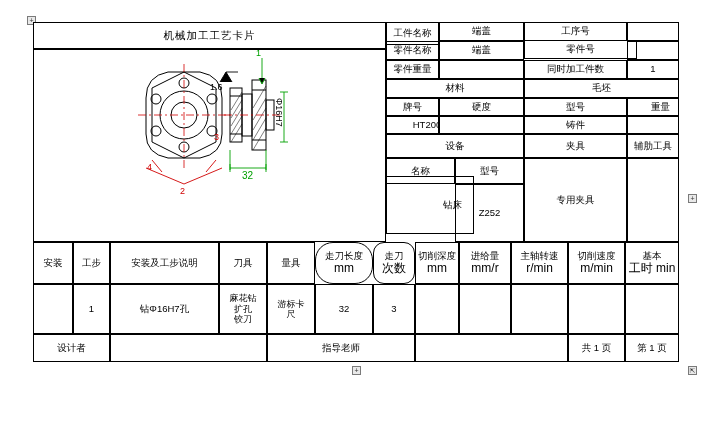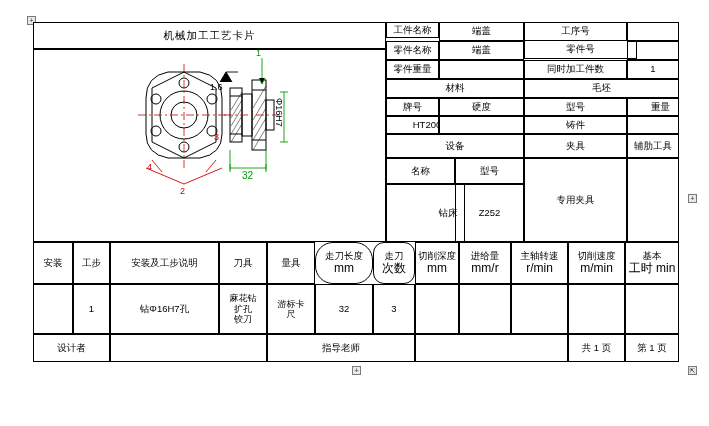--- a/index.html
+++ b/index.html
@@ -48,21 +48,21 @@
   <div class="handle" style="left:688px;top:366px;">⇱</div>
 
   <div class="sheet"></div>
 
   <div class="cell" style="left:33px;top:49px;width:353px;height:193px;"></div>
 
   <div class="cell" style="left:33px;top:22px;width:353px;height:27px;">
     <span class="title">机械加工工艺卡片</span>
   </div>
 
-  <div class="cell" style="left:386px;top:22px;width:53px;height:16px;">
+  <div class="cell" style="left:386px;top:22px;width:53px;height:23px;">
     <span>工件名称</span>
   </div>
   <div class="cell" style="left:439px;top:22px;width:85px;height:19px;">
     <span>端盖</span>
   </div>
   <div class="cell" style="left:524px;top:22px;width:103px;height:19px;">
     <span>工序号</span>
   </div>
   <div class="cell" style="left:627px;top:22px;width:52px;height:19px;">
     <span></span>
@@ -143,21 +143,21 @@
   <div class="cell" style="left:455px;top:158px;width:69px;height:26px;">
     <span>型号</span>
   </div>
   <div class="cell" style="left:524px;top:158px;width:103px;height:84px;">
     <span>专用夹具</span>
   </div>
   <div class="cell" style="left:627px;top:158px;width:52px;height:84px;">
     <span></span>
   </div>
 
-  <div class="cell" style="left:386px;top:184px;width:79px;height:58px;padding-left:46px;">
+  <div class="cell" style="left:386px;top:176px;width:88px;height:58px;padding-left:46px;">
     <span>钻床</span>
   </div>
   <div class="cell" style="left:455px;top:184px;width:69px;height:58px;">
     <span>Z252</span>
   </div>
 
   <div class="cell col" style="left:33px;top:242px;width:40px;height:42px;">
     <span>安装</span>
     <span class="sub"></span>
   </div>

